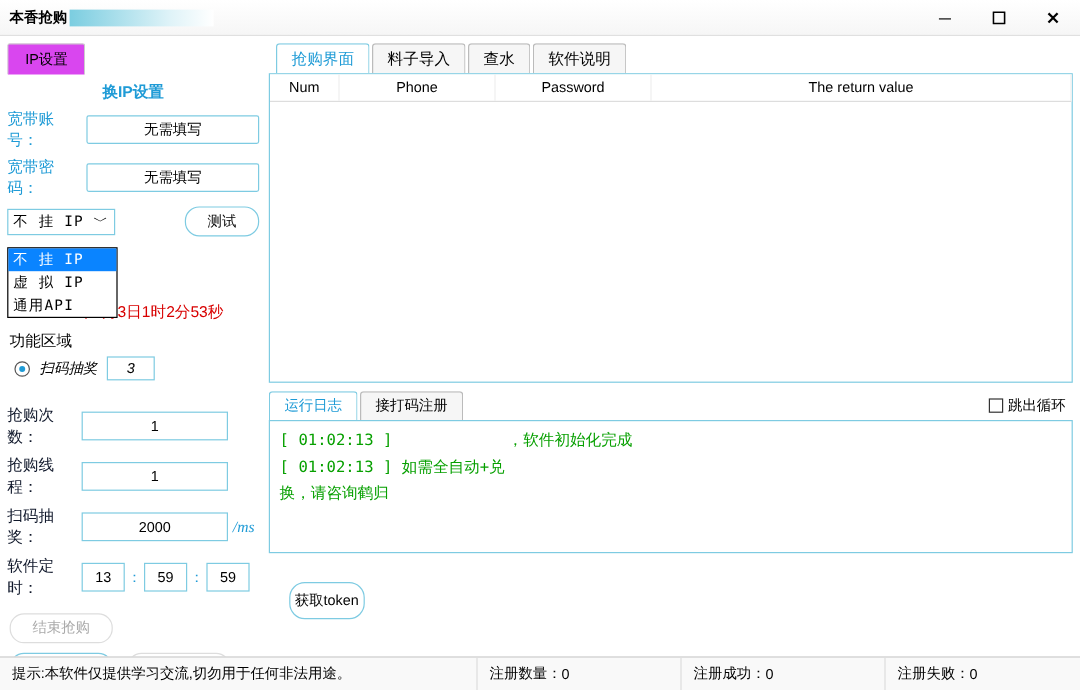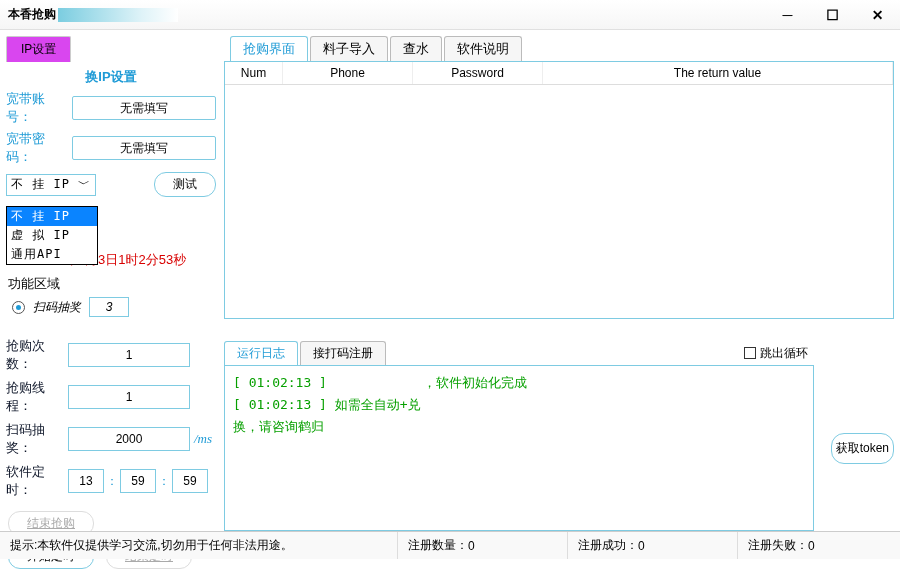--- a/index.html
+++ b/index.html
@@ -139,21 +139,21 @@
   .grid3 { display: flex; align-items: center; margin-bottom: 6px; }
   .grid3 .g-lbl { width: 62px; color: #0f172a; text-align: left; padding-right: 6px; font-size: 13px; }
   .grid3 .g-val {
     border: 1px solid #7ecbe2; flex: 1; height: 24px; text-align: center; line-height: 22px; margin-right: 4px;
   }
   .ms { color: #1f9bd6; font-style: italic; font-family: serif; font-size: 13px; }
   .time-fields { display: flex; align-items: center; flex: 1; gap: 2px; }
   .time-fields .tf { border: 1px solid #7ecbe2; width: 36px; height: 24px; text-align: center; line-height: 22px; }
   .time-fields .colon { color: #1f9bd6; }
   .btn-row { display: flex; gap: 12px; margin-bottom: 8px; padding-left: 2px; }
-  .btn-row .pill-btn.disabled { color: #aaa; border-color: #ddd; text-decoration: underline; }
+  .btn-row .pill-btn.disabled { color: #aaa; border-color: #ddd; }
   
   .right {
     flex: 1;
     display: flex;
     flex-direction: column;
     padding: 6px 6px 0 0;
   }
   .r-tabs { display: flex; gap: 2px; padding-left: 8px; }
   .r-tab {
     padding: 3px 12px;
@@ -180,23 +180,24 @@
     background: #fff;
   }
   .th {
     padding: 4px 0;
     text-align: center;
     border-right: 1px solid #eee;
     font-size: 12px;
   }
   .lower {
     display: flex;
-    margin-top: 22px;
+    margin-top: 7px;
     margin-left: 2px;
     height: 190px;
+    flex-direction: column;
   }
   .log-panel { flex: 1; display: flex; flex-direction: column; }
   .log-tabs { display: flex; gap: 2px; align-items: center; }
   .log-tabs .r-tab { font-size: 12px; }
   .log-tabs .spacer { flex: 1; }
   .chk { display: flex; align-items: center; gap: 4px; padding-right: 6px; }
   .chkbox { width: 12px; height: 12px; border: 1px solid #333; }
   .log-body {
     border: 1px solid #7ecbe2;
     flex: 1;
@@ -222,21 +223,21 @@
     border-radius: 13px;
     padding: 6px 4px;
     font-size: 12px;
     text-align: center;
     background: #fff;
     font-family: "SimSun", sans-serif;
   }
   
   .statusbar {
     position: absolute;
-    bottom: 16px; left: 0; right: 0;
+    bottom: 0; left: 0; right: 0;
     height: 28px;
     border-top: 1px solid #ccc;
     display: flex;
     align-items: center;
     font-size: 12px;
     background: #f9f9f9;
   }
   .status-cell {
     border-right: 1px solid #ddd;
     height: 100%;

